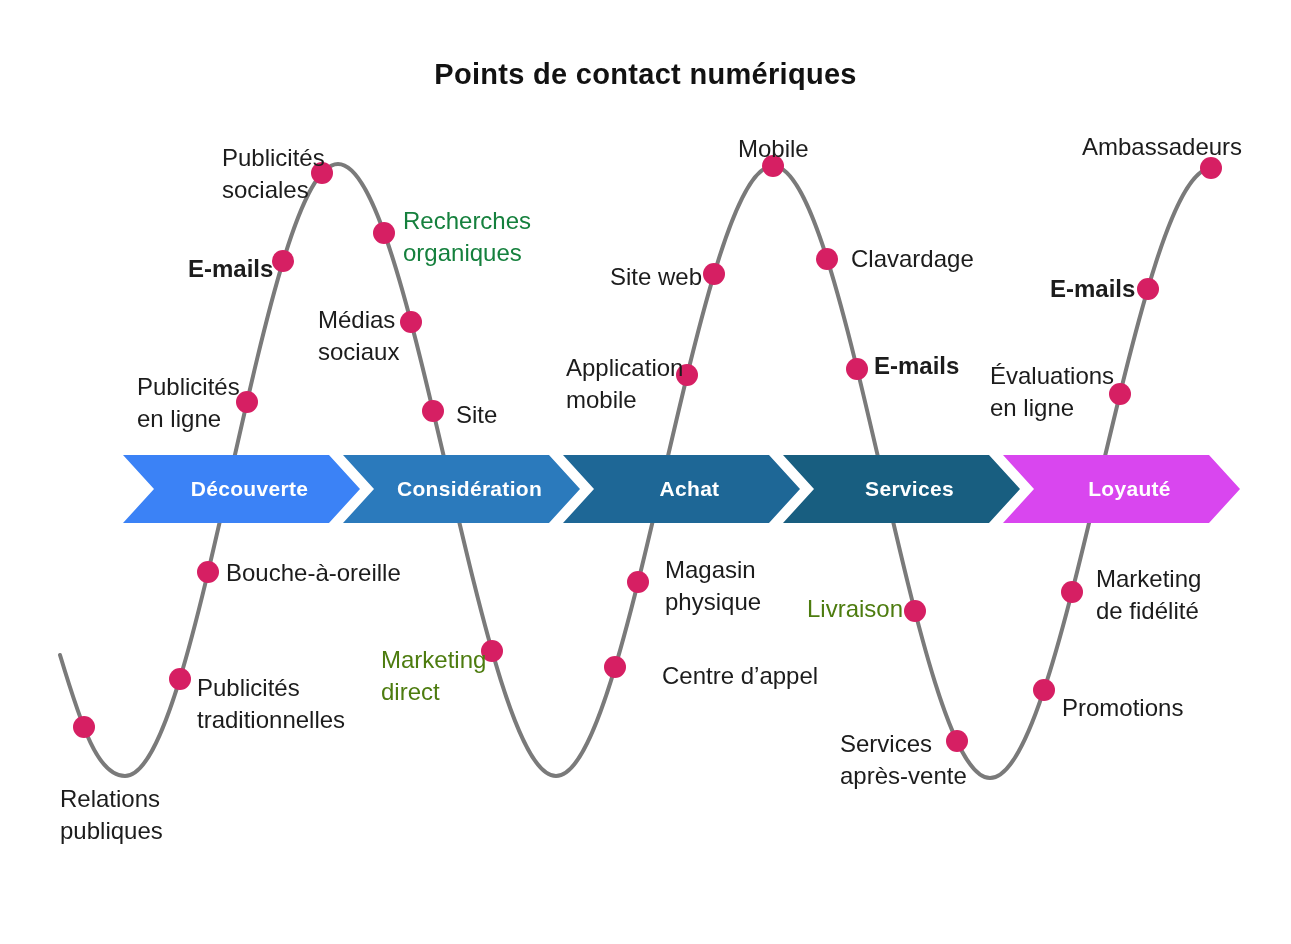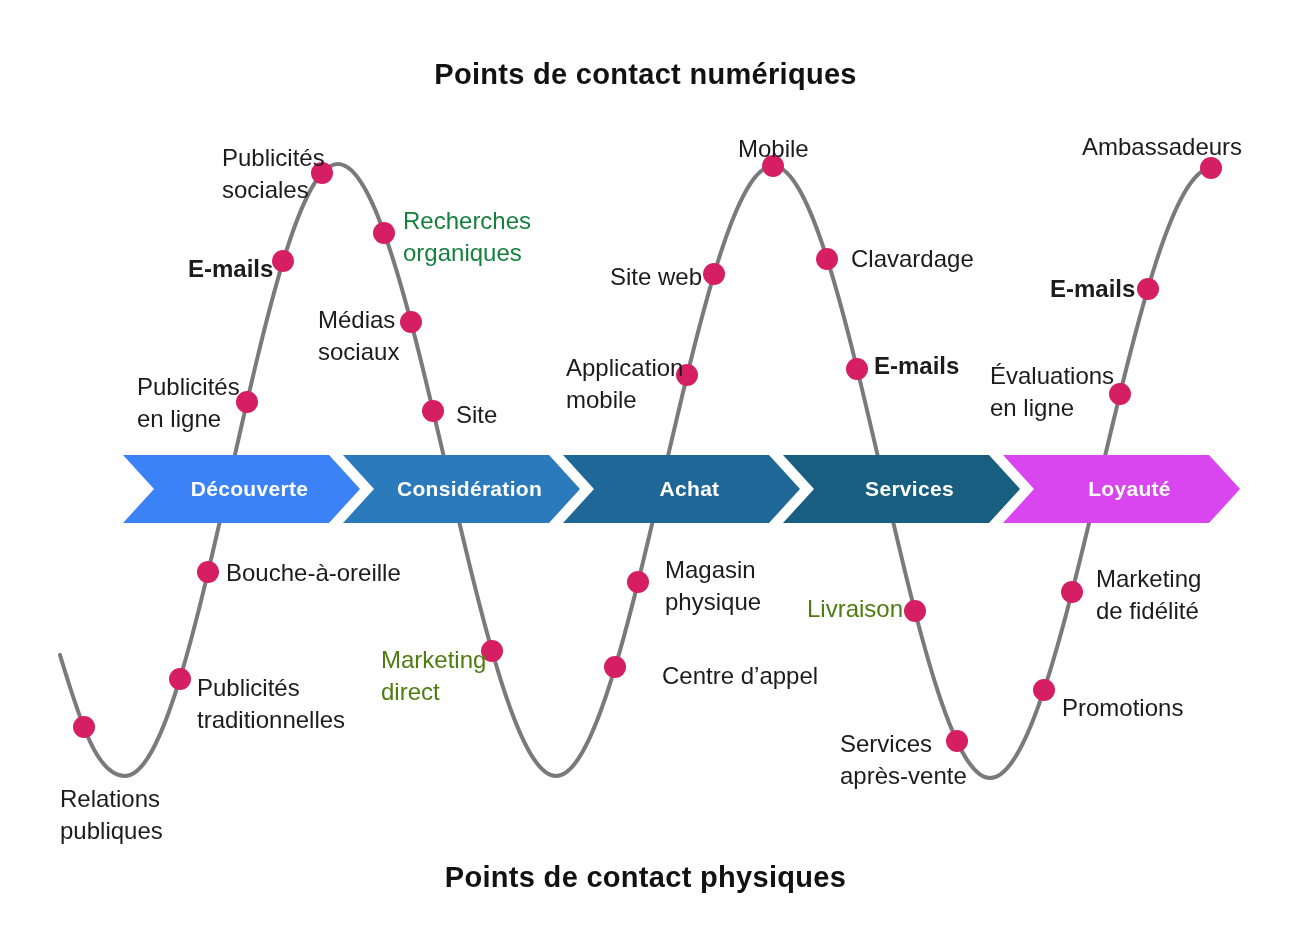--- a/index.html
+++ b/index.html
@@ -117,15 +117,14 @@
       <div class="dot" style="background: rgb(214, 31, 99); left: 946px; top: 729.763px;"></div>
       <div class="tp-label" style="color: rgb(28, 28, 28); left: 840px; top: 728px;">Services
 après-vente</div>
       <div class="dot" style="background: rgb(214, 31, 99); left: 1033px; top: 679.374px;"></div>
       <div class="tp-label" style="color: rgb(28, 28, 28); left: 1062px; top: 692px;">Promotions</div>
       <div class="dot" style="background: rgb(214, 31, 99); left: 1061px; top: 581.357px;"></div>
       <div class="tp-label" style="color: rgb(28, 28, 28); left: 1096px; top: 563px;">Marketing
 de fidélité</div>
     </div>
 
-  <div class="title" id="title-bottom">Points de contact physiques</div>
 
 </div>
 
 </body></html>

